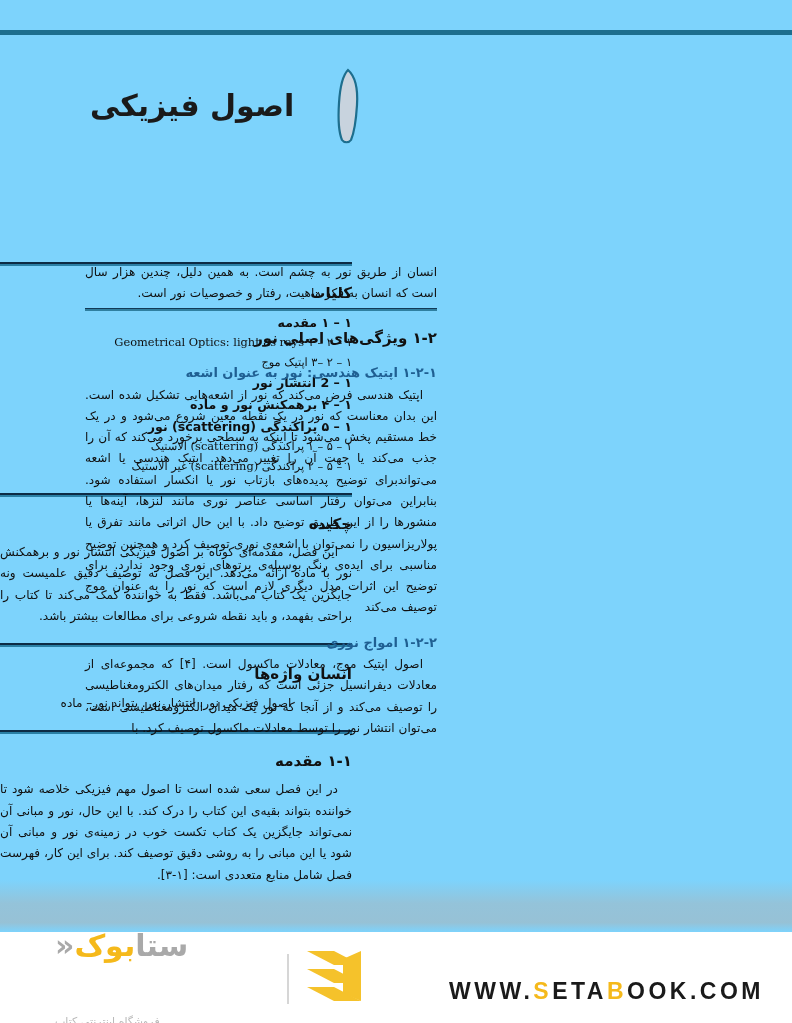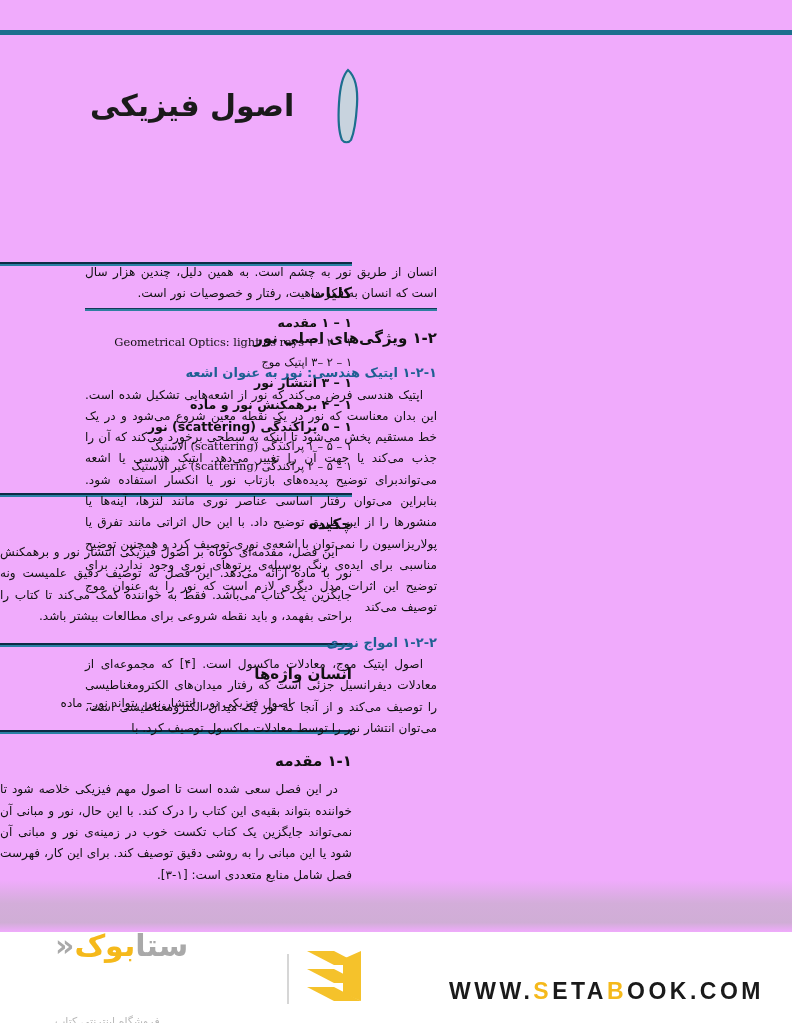--- a/index.html
+++ b/index.html
@@ -8,21 +8,21 @@
     padding: 0;
     background: #ffffff;
   }
   body {
     font-family: "DejaVu Sans", "Liberation Sans", sans-serif;
   }
   .page {
     position: relative;
     width: 792px;
     height: 1023px;
-    background: #f0abfc;
+    background: #7dd3fc;
     overflow: hidden;
     box-sizing: border-box;
   }
 
   
   .top-rule {
     position: absolute;
     left: 0;
     top: 30px;
     width: 792px;
@@ -238,21 +238,21 @@
 
   <div class="col col-right" style="right:440px; left:auto; width:352px;">
 
     <div class="block">
       <div class="sec-rule"></div>
       <h2 class="sec-title">کلیات</h2>
       <ul class="toc">
         <li class="lvl1">۱ – ۱ مقدمه</li>
         <li class="lvl2">۱ – ۲ – ۱ Geometrical Optics: light as rays</li>
         <li class="lvl2">۱ – ۲ –۳ اپتیک موج</li>
-        <li class="lvl1">۱ – ۳ انتشار نور</li>
+        <li class="lvl1">۱ – 2 انتشار نور</li>
         <li class="lvl1">۱ – ۴ برهمکنش نور و ماده</li>
         <li class="lvl1">۱ – ۵ پراکندگی (scattering) نور</li>
         <li class="lvl2">۱ – ۵ – ۱ پراکندگی (scattering) الاستیک</li>
         <li class="lvl2">۱ – ۵ – ۲ پراکندگی (scattering) غیر الاستیک</li>
       </ul>
     </div>
 
     <div class="block">
       <div class="sec-rule"></div>
       <h2 class="sec-title">چکیده</h2>

